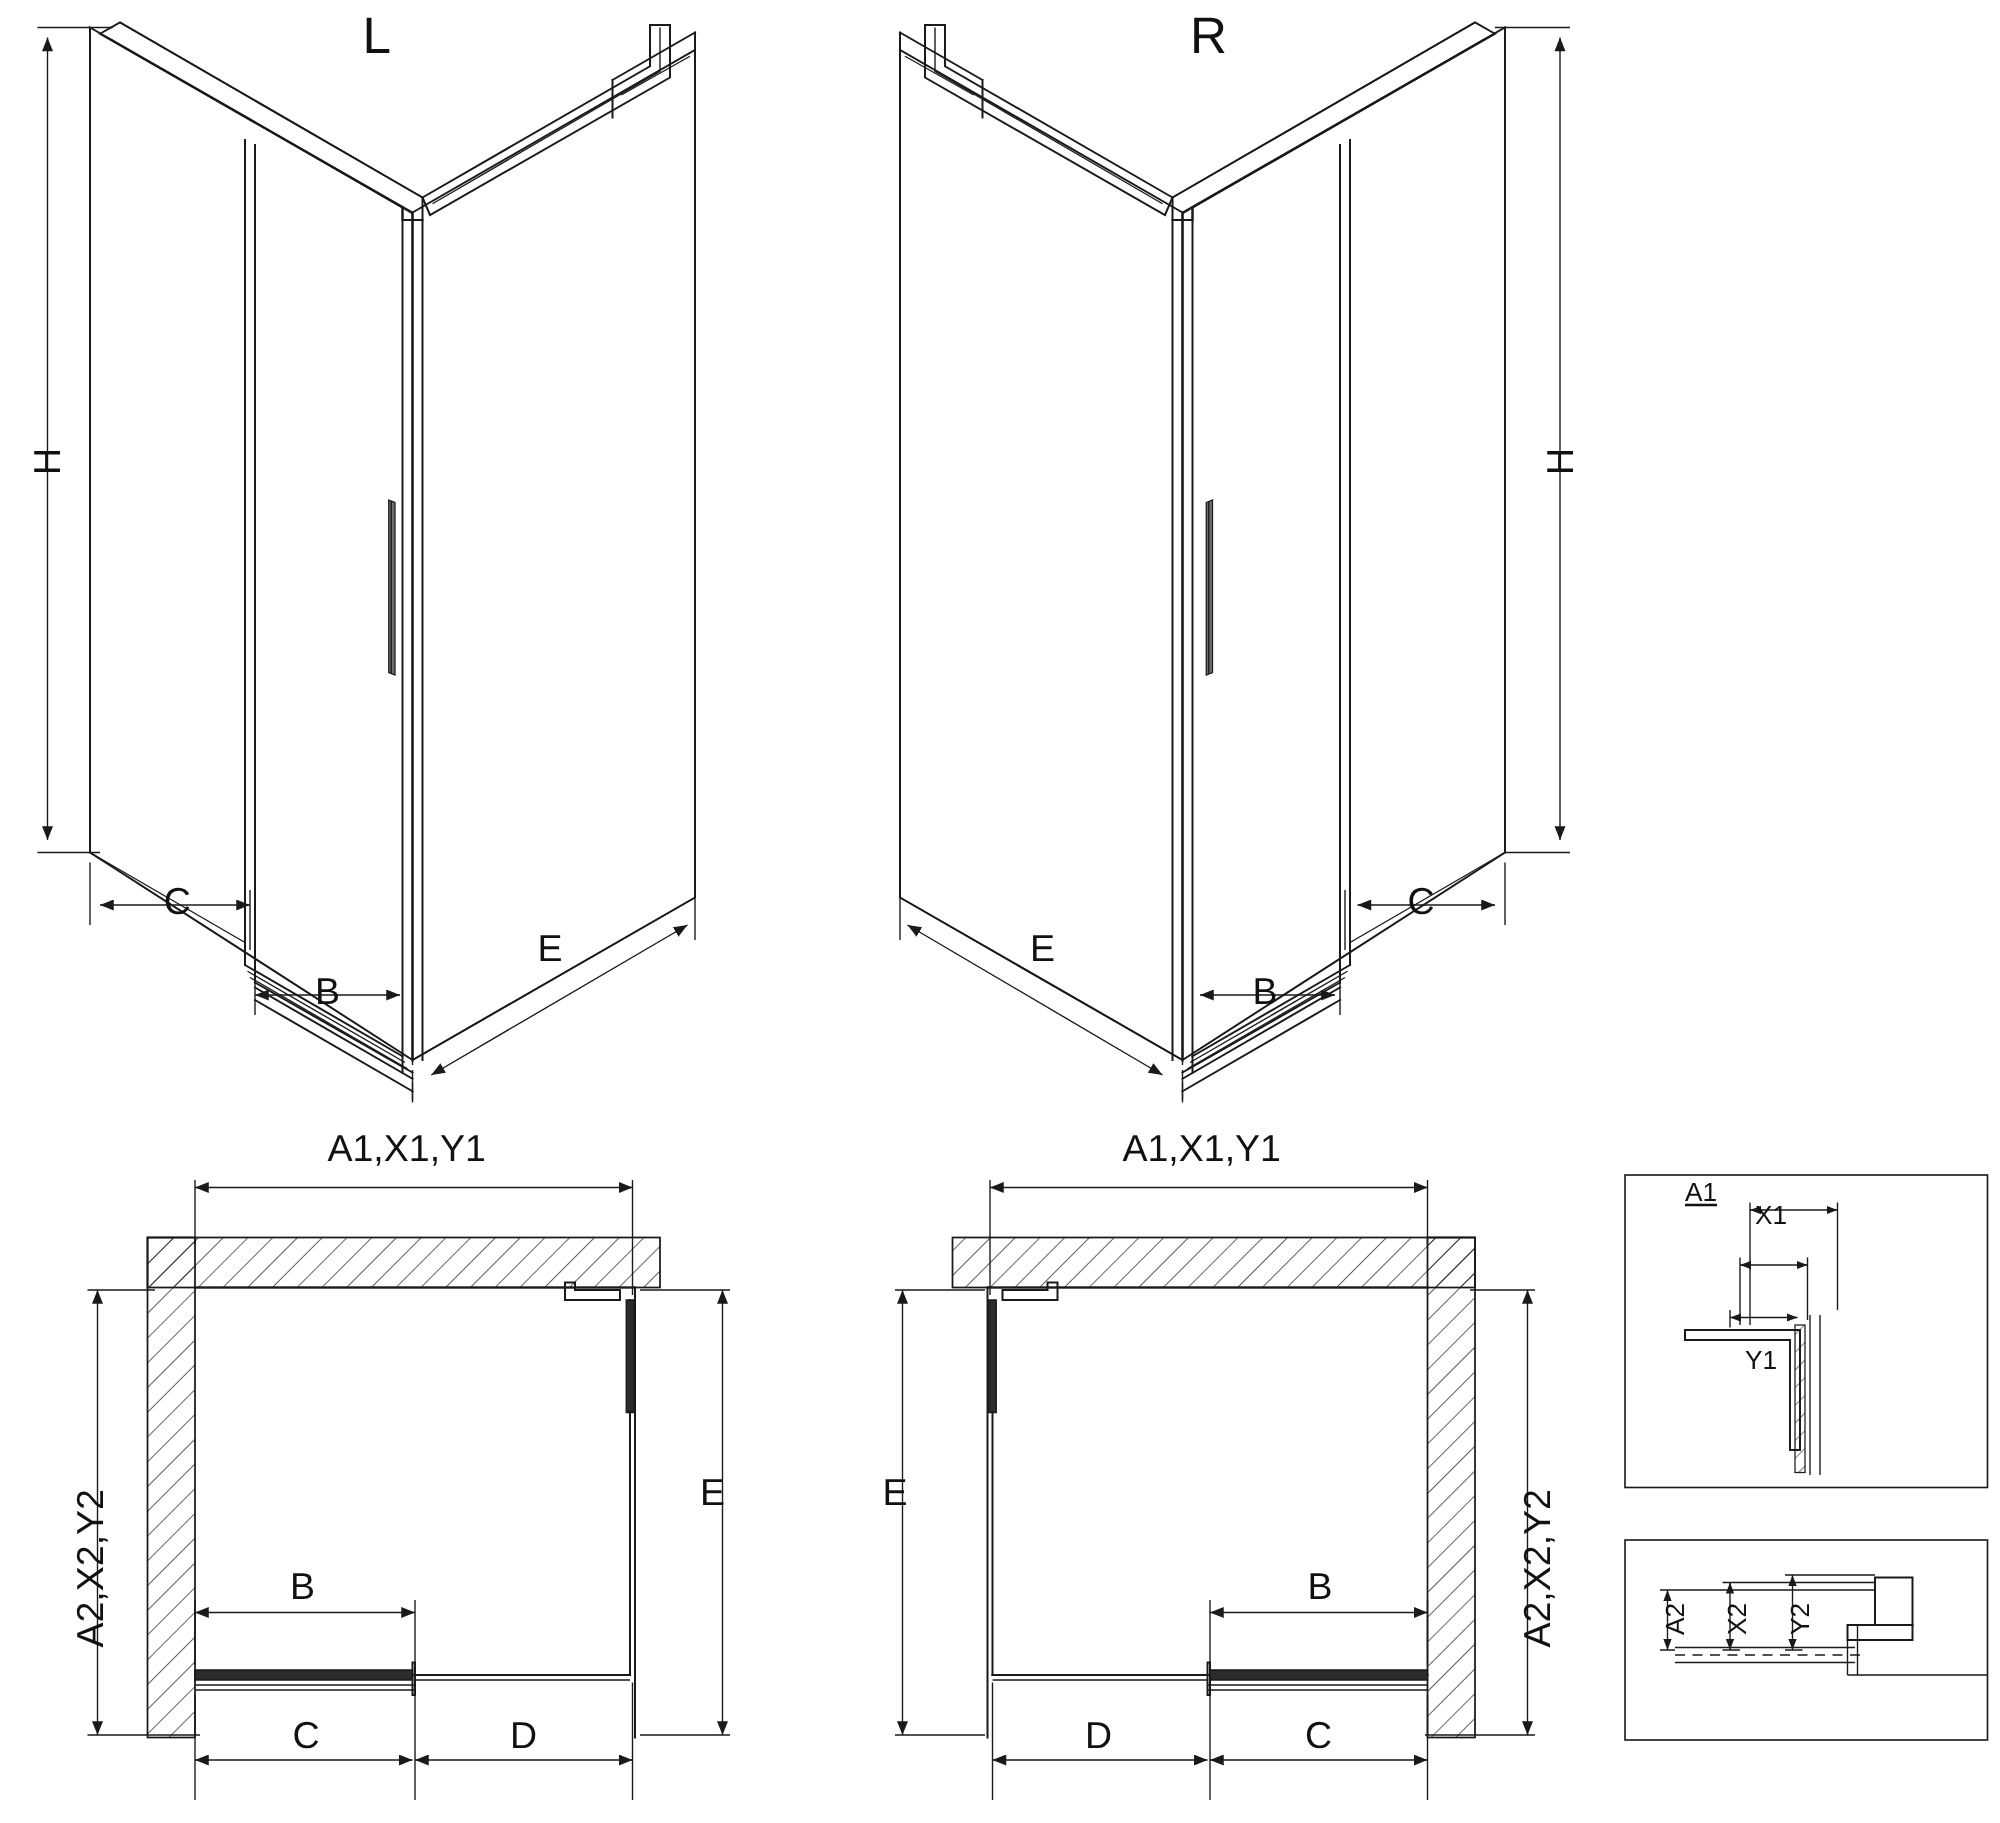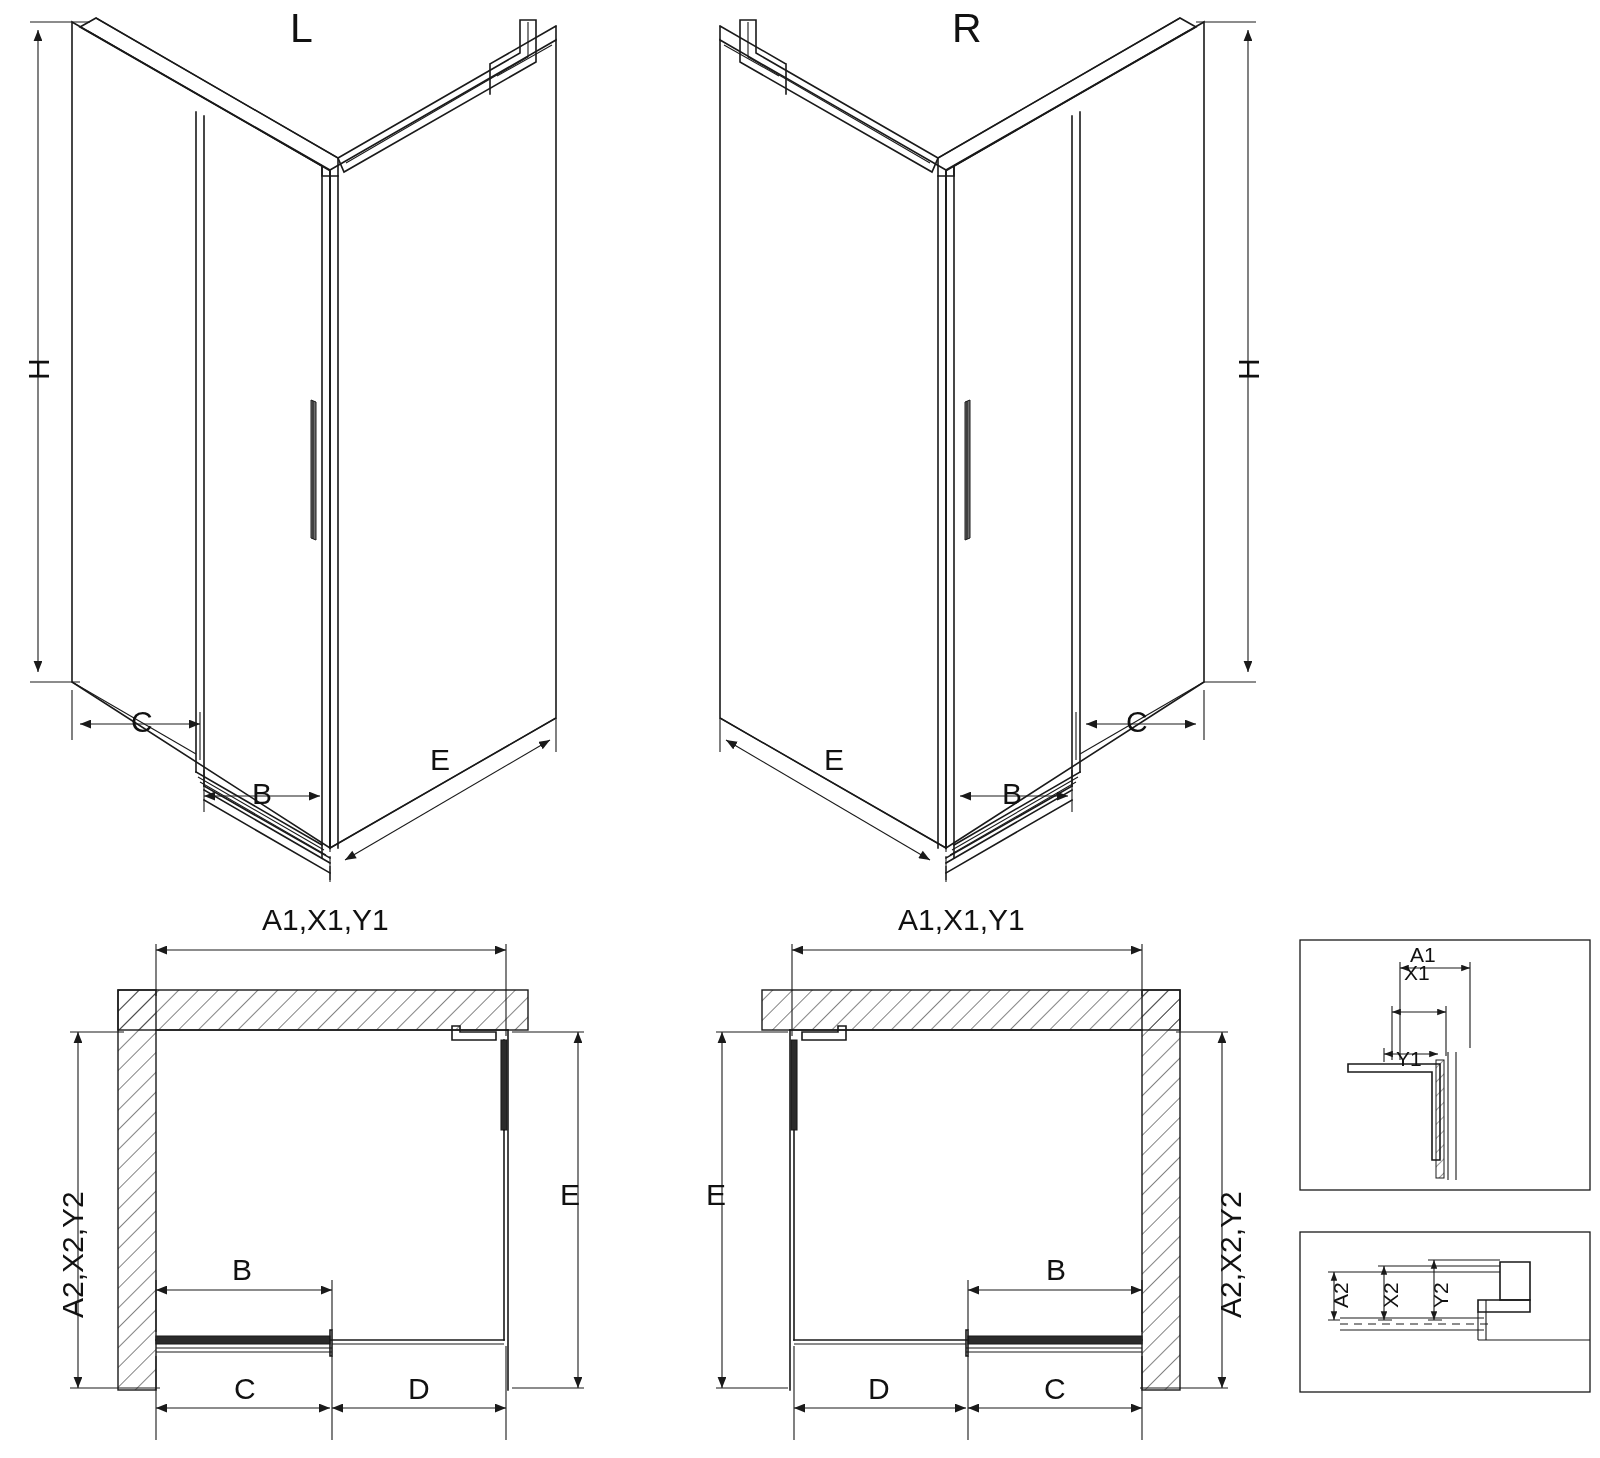--- a/index.html
+++ b/index.html
@@ -311,21 +311,21 @@
   <div class="lbl lbl-dim" style="left:234px; top:1374px;">C</div>
   <div class="lbl lbl-dim" style="left:408px; top:1374px;">D</div>
 
   <div class="lbl lbl-dim" style="left:898px; top:905px;">A1,X1,Y1</div>
   <div class="lbl lbl-dim rot90" style="left:1216px; top:1318px;">A2,X2,Y2</div>
   <div class="lbl lbl-dim" style="left:706px; top:1180px;">E</div>
   <div class="lbl lbl-dim" style="left:1046px; top:1255px;">B</div>
   <div class="lbl lbl-dim" style="left:1044px; top:1374px;">C</div>
   <div class="lbl lbl-dim" style="left:868px; top:1374px;">D</div>
 
-  <div class="lbl lbl-det" style="left:1410px; top:944px;">A1</div>
+  <div class="lbl lbl-det" style="left:1348px; top:944px;text-decoration:underline;">A1</div>
   <div class="lbl lbl-det" style="left:1404px; top:962px;">X1</div>
-  <div class="lbl lbl-det" style="left:1396px; top:1048px;">Y1</div>
+  <div class="lbl lbl-det" style="left:1396px; top:1078px;">Y1</div>
 
   <div class="lbl lbl-det rot90" style="left:1330px; top:1308px;">A2</div>
   <div class="lbl lbl-det rot90" style="left:1380px; top:1308px;">X2</div>
   <div class="lbl lbl-det rot90" style="left:1430px; top:1308px;">Y2</div>
 
 </div>
 
 </body></html>

